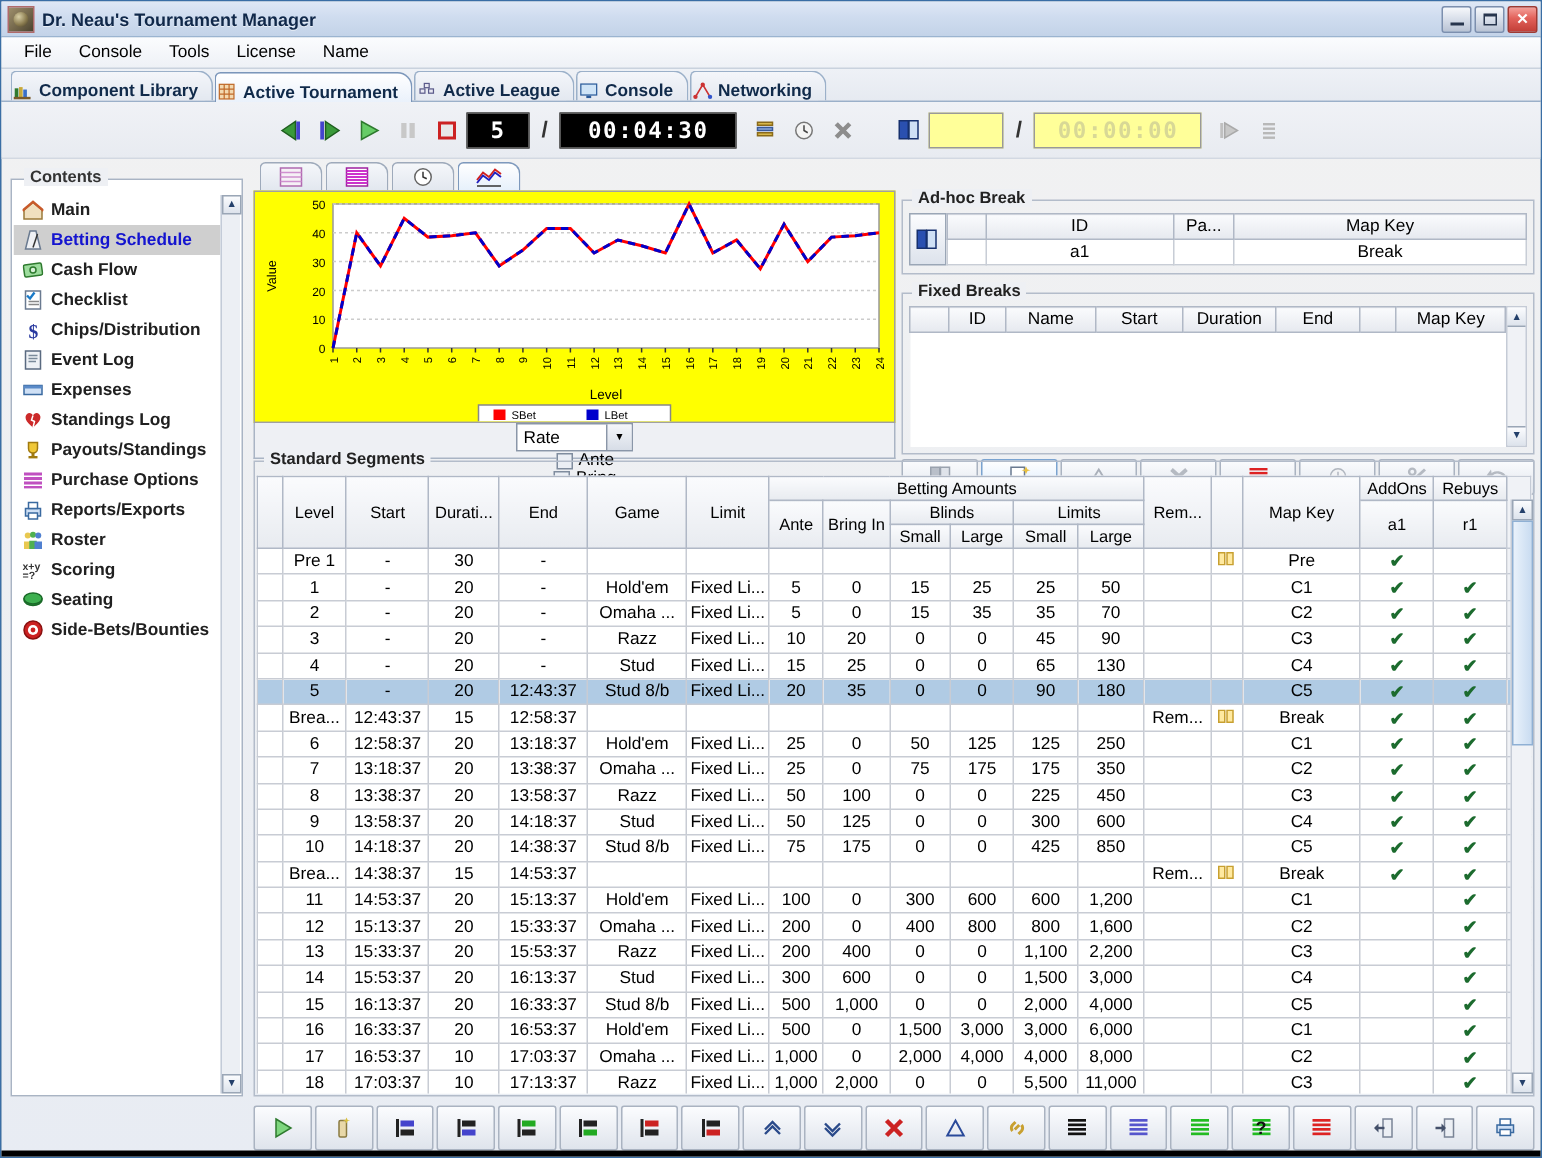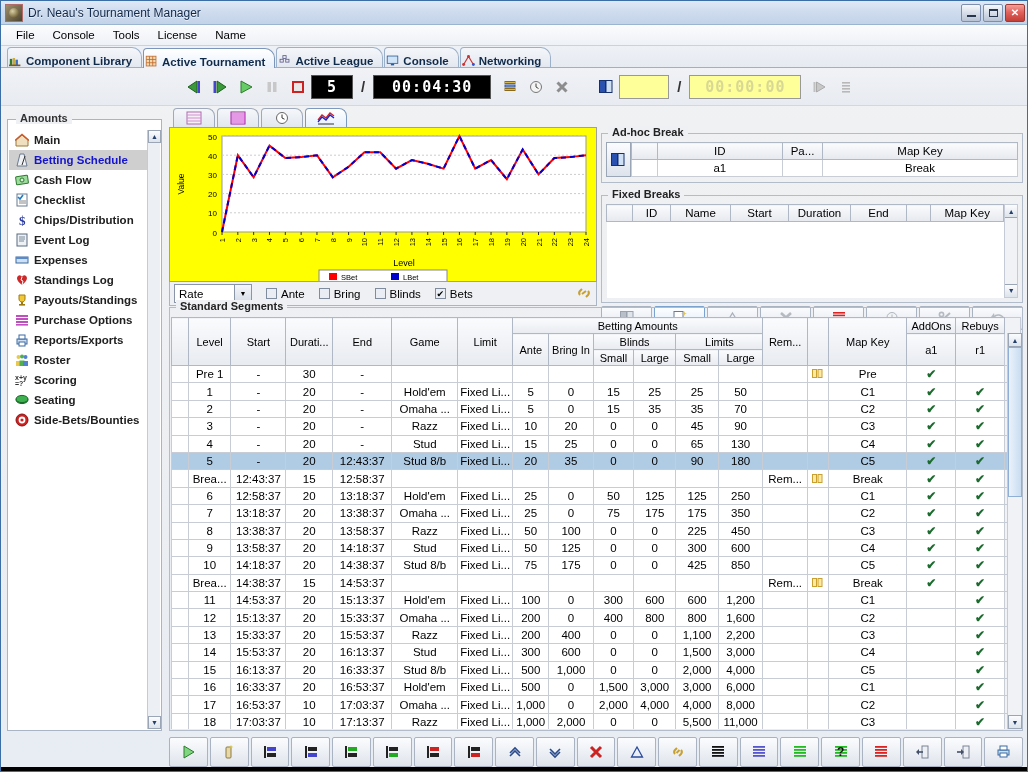--- a/index.html
+++ b/index.html
@@ -30,21 +30,21 @@
     border: 1px solid #b06a6a;
     background: linear-gradient(135deg,#9e8f6c 0%,#6f6348 60%,#4a4330 100%);
     position: relative; flex: 0 0 auto;
   }
   .titlebar .tb-icon::after{
     content:""; position:absolute; left:3px; top:3px; width:10px;height:10px;
     border-radius:50%;
     background: radial-gradient(circle at 35% 32%, #d8cfa6 0%, #8a7b4f 55%, #3c3523 100%);
   }
   .titlebar .tb-title {
-    font-size: 12px; font-weight: normal; color: #10284a;
+    font-size: 12px; font-weight: bold; color: #10284a;
     flex: 1 1 auto;
     text-shadow: 0 1px 0 #ffffff99;
   }
   .win-btns { display:flex; gap:2px; align-items:center; }
   .win-btn {
     width: 20px; height: 18px;
     border: 1px solid #7c8fae;
     border-radius: 2px;
     background: linear-gradient(180deg,#f6f8fb 0%,#d4dbe7 55%,#b9c3d4 100%);
     position: relative;
@@ -156,20 +156,21 @@
   }
   .minitab.active { background:linear-gradient(180deg,#ffffff,#e6f0fb); border-color:#7d99bd; }
   .chartbox {
     height:155px; background:#ffff00; border:1px solid #a0a0a0;
     position:relative; overflow:hidden;
   }
   .opts {
     height:24px; display:flex;align-items:center; gap:0px;
     border:1px solid #a9b4c4; border-top:none; background:#eef0f4;
     padding:0 4px;
+    flex-direction:column;
   }
   .combo {
     width:78px;height:19px;border:1px solid #8a96a8; background:#fff;
     display:flex;align-items:center; font-size:11.5px; padding-left:4px; color:#000;
     justify-content:space-between;
   }
   .combo .arw {
     width:17px;height:17px; background:linear-gradient(180deg,#f4f6fa,#d7dde7);
     border-left:1px solid #8a96a8; display:flex;align-items:center;justify-content:center;
     font-size:7px;
@@ -402,21 +403,21 @@
           <rect x="3" y="5" width="8" height="1.6" fill="#b8b8b8"></rect>
         <rect x="3" y="8" width="8" height="1.6" fill="#b8b8b8"></rect>
           <rect x="3" y="11" width="8" height="1.6" fill="#b8b8b8"></rect>
       </svg>
     </div>
   </div>
 
   <div class="body">
 
     <div class="sidebar">
-      <div class="grp-label">Amounts</div>
+      <div class="grp-label">Contents</div>
       <div class="sb-list" id="sidebar-list">
           <div class="sb-item">
             <svg viewBox="0 0 14 14" class="sb-icon">
               <path d="M1 7 L7 2 L13 7 V13 H1 Z" fill="#f0e0c0" stroke="#9a7a3a"></path>
               <path d="M0 7.5 L7 1.5 L14 7.5" stroke="#c85a2a" stroke-width="1.6" fill="none"></path>
             </svg>
             <span>Main</span>
           </div>
           <div class="sb-item sel">
             <svg viewBox="0 0 14 14" class="sb-icon">

